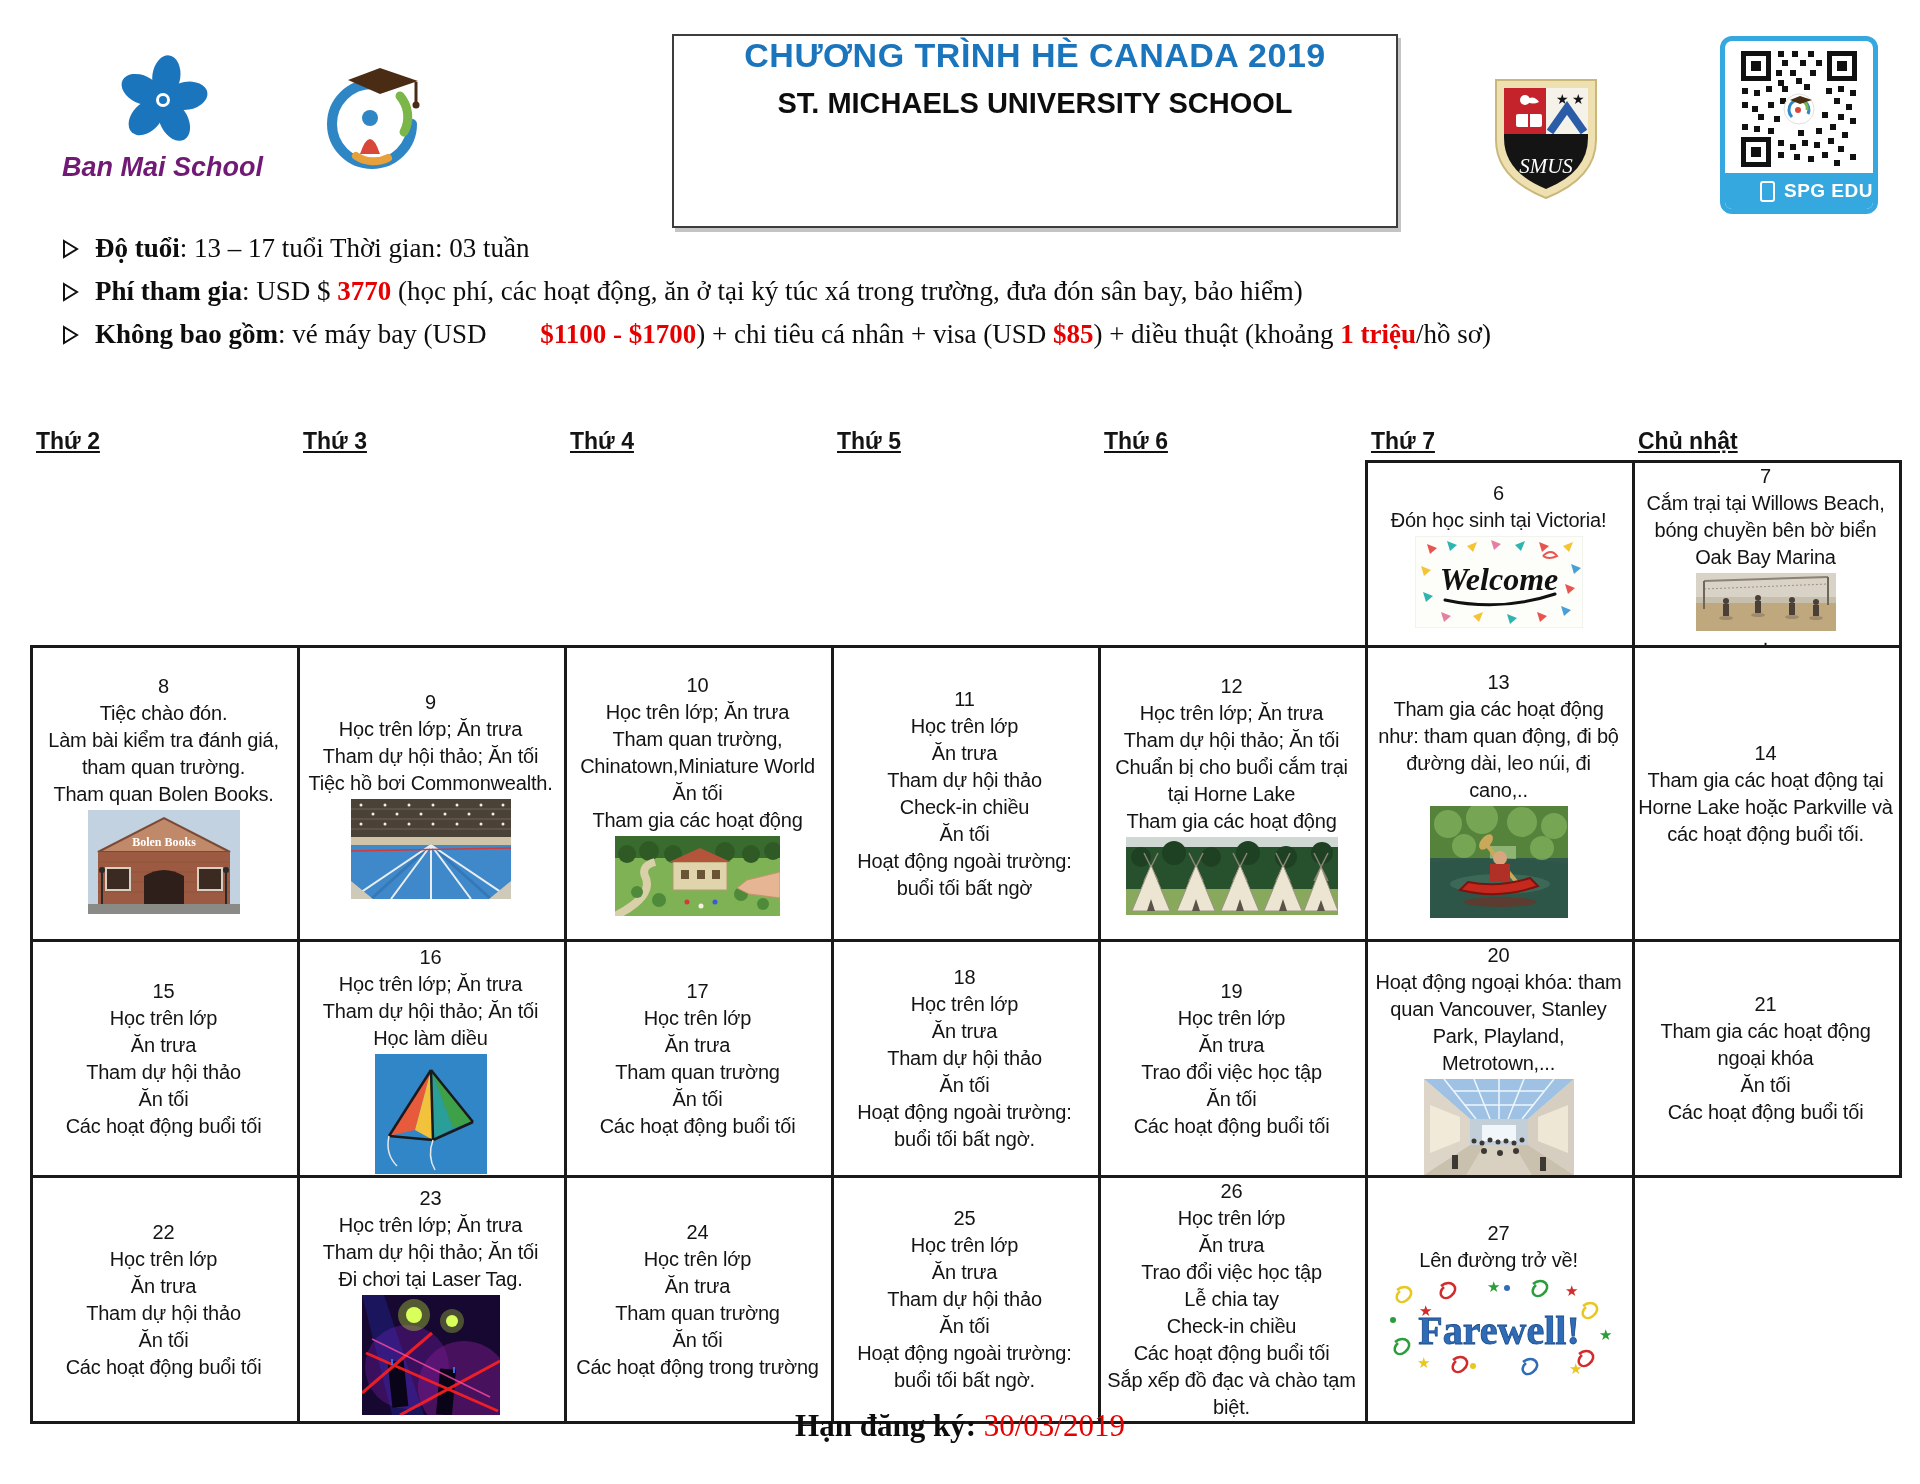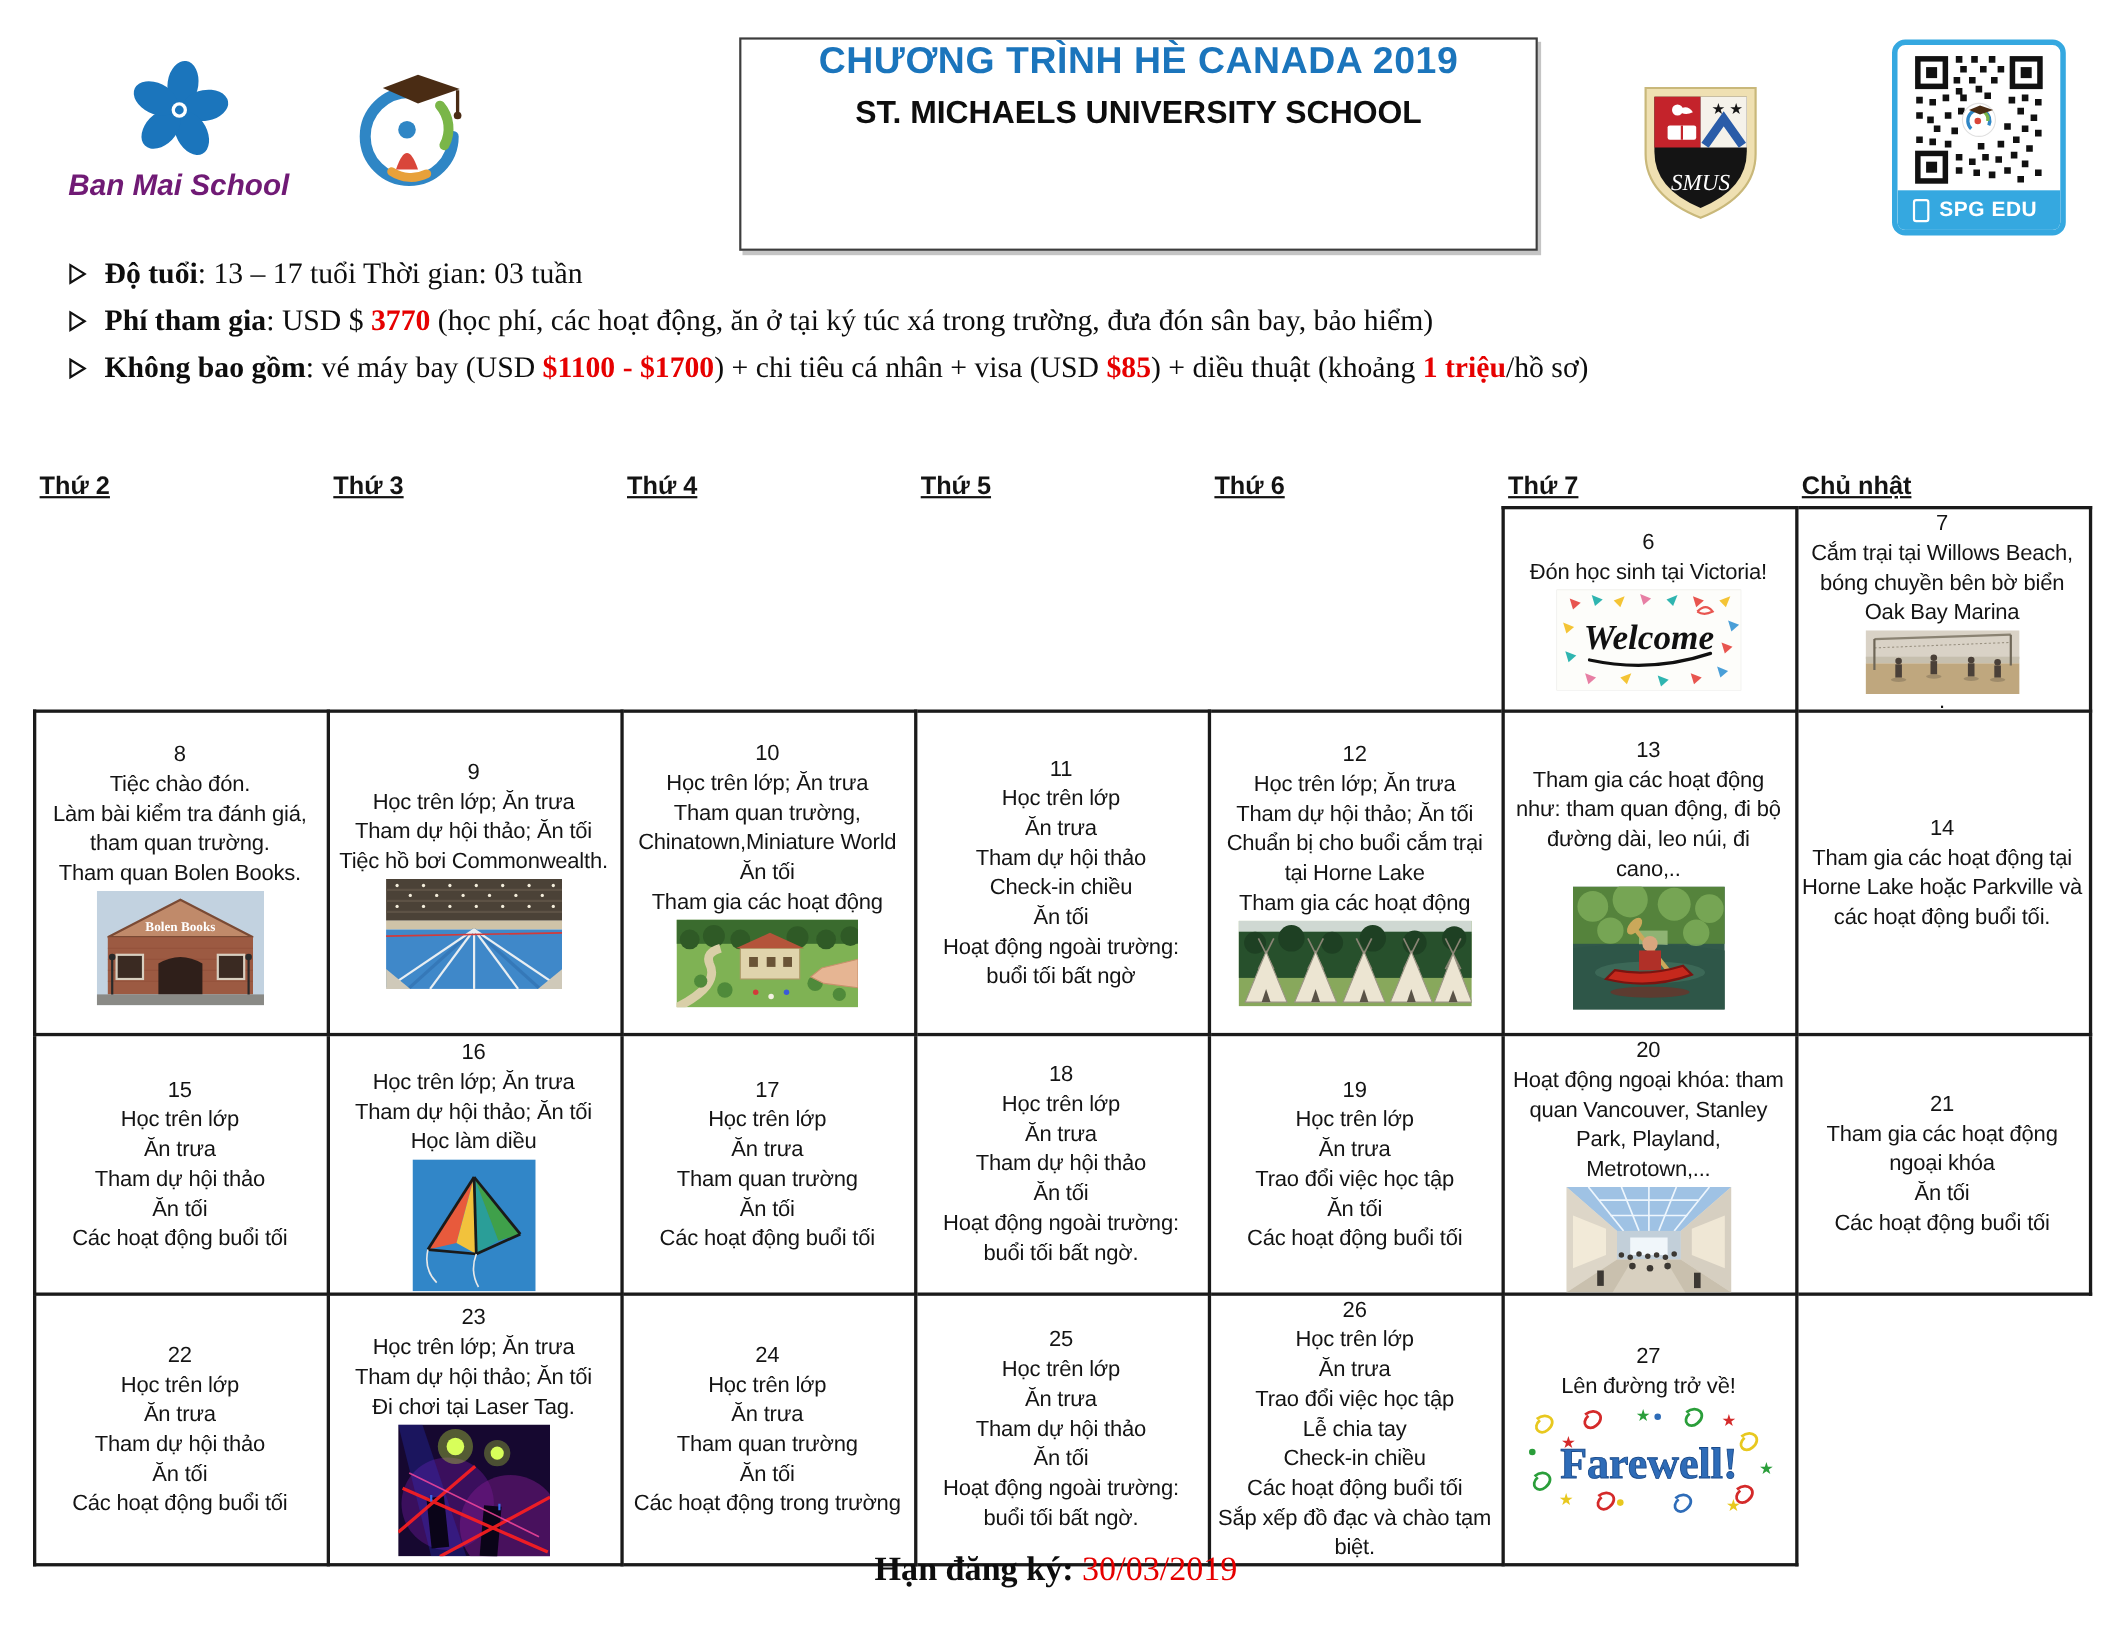--- a/index.html
+++ b/index.html
@@ -16,21 +16,21 @@
   .title-box{position:absolute;left:672px;top:34px;width:722px;height:190px;background:#fff;
              border:2px solid #3d3d3d;box-shadow:3px 4px 0 #c4c4c4;
              display:flex;flex-direction:column;align-items:center;justify-content:flex-start;gap:12px;}
   .title-line1{font-size:34px;font-weight:bold;color:#1b75bc;letter-spacing:.5px;}
   .title-line2{font-size:29px;font-weight:bold;color:#0d0d0d;}
   .smus{position:absolute;left:1492px;top:76px;}
   .qr{position:absolute;left:1720px;top:36px;width:148px;border:5px solid #35a8e0;border-radius:12px;
       overflow:hidden;background:#fff;}
   .qr-top{padding:7px 7px 3px 7px;display:flex;justify-content:center;}
   .qr-band{background:#35a8e0;color:#fff;display:flex;align-items:center;gap:9px;
-           padding:7px 0 7px 14px;font-size:19px;font-weight:bold;letter-spacing:.5px;}
+           padding:7px 0 7px 14px;font-size:19px;font-weight:bold;letter-spacing:.5px;justify-content:flex-end;}
   .phone-icon{width:11px;height:17px;border:2px solid #fff;border-radius:3px;display:inline-block;}
 
   
   .bullets{position:absolute;left:62px;top:231px;font-family:"Liberation Serif","DejaVu Serif",serif;
            font-size:27px;color:#0d0d0d;}
   .bullet-row{display:flex;align-items:baseline;gap:16px;margin-bottom:9px;line-height:34px;}
   .bullet-marker{flex:0 0 auto;transform:translateY(2px);}
   .seg-b{font-weight:bold;}
 
   
@@ -157,21 +157,21 @@
       <div class="bullet-row">
         <svg width="17" height="20" viewBox="0 0 17 20" class="bullet-marker">
           <polygon points="2,2 15,10 2,18" fill="#ffffff" stroke="#111" stroke-width="2"></polygon>
         </svg>
         <span><span class="seg-b">Phí tham gia</span><span>: USD $ </span><span class="seg-b" style="color: rgb(230, 0, 0);">3770</span><span> (học phí, các hoạt động, ăn ở tại ký túc xá trong trường, đưa đón sân bay, bảo hiểm)</span></span>
       </div>
       <div class="bullet-row">
         <svg width="17" height="20" viewBox="0 0 17 20" class="bullet-marker">
           <polygon points="2,2 15,10 2,18" fill="#ffffff" stroke="#111" stroke-width="2"></polygon>
         </svg>
-        <span><span class="seg-b">Không bao gồm</span><span>: vé máy bay (USD </span><span class="seg-b" style="color: rgb(230, 0, 0);">$1100 - $1700</span><span>) + chi tiêu cá nhân + visa (USD </span><span class="seg-b" style="color: rgb(230, 0, 0);">$85</span><span>) + diều thuật (khoảng </span><span class="seg-b" style="color: rgb(230, 0, 0);">1 triệu</span><span>/hồ sơ)</span></span>
+        <span><span class="seg-b">Không bao gồm</span><span>: vé máy bay (USD </span><span class="seg-b" style="color: rgb(230, 0, 0); margin-left: 47px;">$1100 - $1700</span><span>) + chi tiêu cá nhân + visa (USD </span><span class="seg-b" style="color: rgb(230, 0, 0);">$85</span><span>) + diều thuật (khoảng </span><span class="seg-b" style="color: rgb(230, 0, 0);">1 triệu</span><span>/hồ sơ)</span></span>
       </div>
     </div>
 
   <div class="calendar">
     <div class="day-headers" id="day-headers">
         <span>Thứ 2</span>
         <span>Thứ 3</span>
         <span>Thứ 4</span>
         <span>Thứ 5</span>
         <span>Thứ 6</span>

